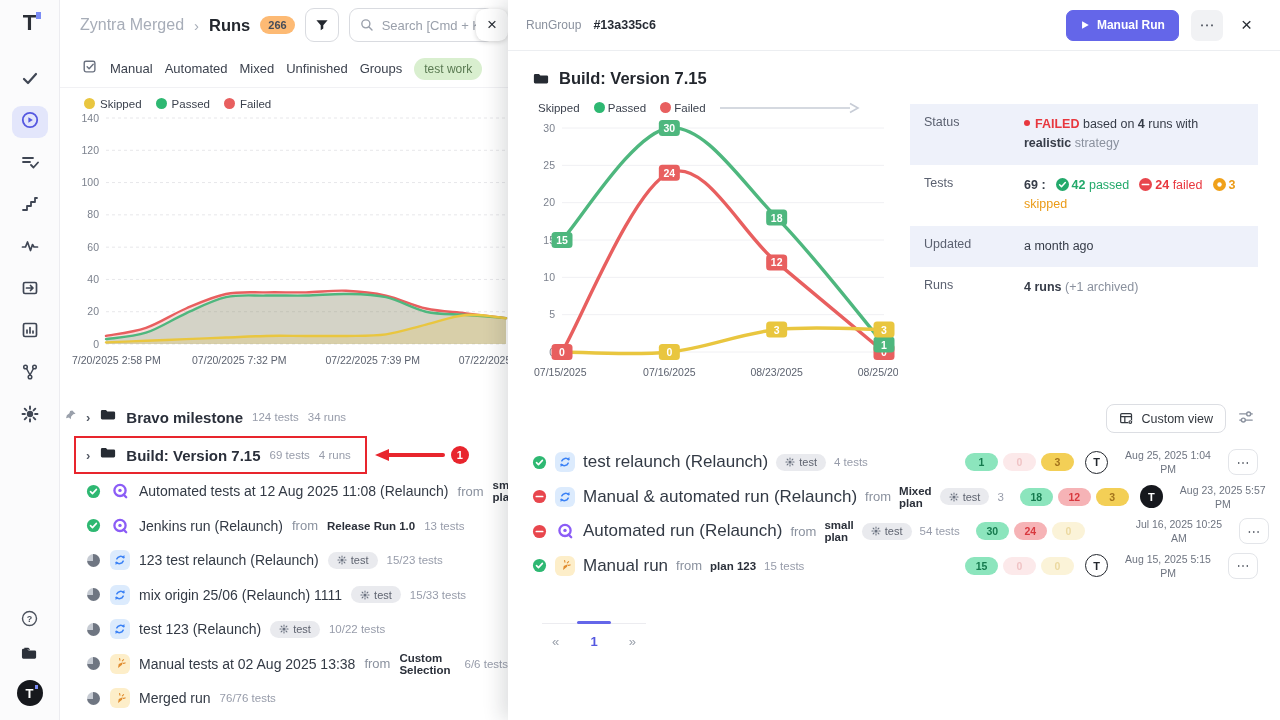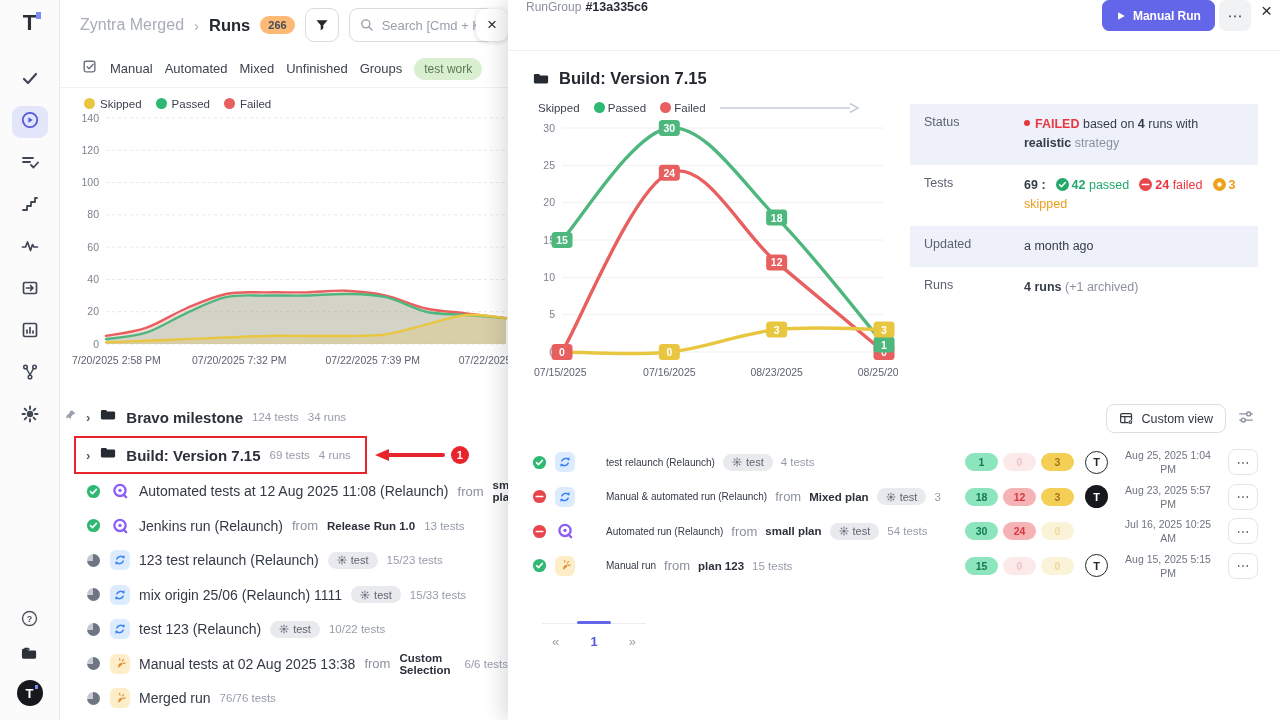--- a/index.html
+++ b/index.html
@@ -59,21 +59,21 @@
   .ticon-relaunch { background:#dcebfd; }
   .ticon-manual { background:#fdeec9; }
   .ticon-auto { background:transparent; }
 
   .anno-arrow { position:absolute; left:calc(100% + 10px); top:50%; transform:translateY(-50%); }
   .anno-badge { width:18px; height:18px; border-radius:50%; background:#e8252d; color:#fff; font-size:11px; font-weight:bold; display:flex; align-items:center; justify-content:center; }
   .badge-1 { position:absolute; left:calc(100% + 86px); top:50%; transform:translateY(-50%); }
 
   
   .drawer { position:absolute; left:508px; top:0; width:772px; height:720px; background:#fff; box-shadow:-7px 0 18px rgba(30,34,46,.14); z-index:10; display:flex; flex-direction:column; }
-  .dheader { height:51px; flex:0 0 auto; display:flex; padding:0 8px 0 18px; border-bottom:1px solid #eceef1; gap:4px; }
+  .dheader { height:51px; flex:0 0 auto; display:flex; align-items:center; padding:0 28px 0 18px; border-bottom:1px solid #eceef1; gap:12px; }
   .rg-label { font-size:12px; color:#8a919e; }
   .rg-id { font-size:12.5px; font-weight:bold; color:#272c35; }
   .dheader .spacer { flex:1; }
   .btn { height:31px; border-radius:7px; font-size:12px; font-weight:bold; display:inline-flex; align-items:center; gap:7px; padding:0 13px; cursor:pointer; white-space:nowrap; font-family:inherit; }
   .btn-outline { background:#fff; border:1px solid #b9bbf2; color:#5457e0; }
   .btn-solid { background:#6466e9; border:1px solid #6466e9; color:#fff; }
   .btn-more { width:32px; height:31px; background:#f1f2f4; border:none; border-radius:7px; font-size:15px; color:#3c424e; display:flex; align-items:center; justify-content:center; cursor:pointer; }
   .dclose { font-size:19px; color:#2a2f36; margin-left:6px; cursor:pointer; }
   .anno-wrap { position:relative; border:2px solid #e8252d; border-radius:10px; padding:2px; }
   .badge-2 { position:absolute; right:-6px; bottom:-10px; box-shadow:0 0 0 2px #fff; }
@@ -91,21 +91,21 @@
   .red { color:#e8373e; } .green-t { color:#23a96b; } .orange-t { color:#eb9b17; } .gray-t { color:#8a919e; }
   .mini-ic { display:inline-block; width:13px; height:13px; border-radius:50%; vertical-align:-2px; margin:0 3px 0 10px; position:relative; }
   .mini-check { background:#23a96b; } .mini-minus { background:#e8464d; } .mini-skip { background:#f0a11a; }
   .mini-ic svg { position:absolute; inset:0; }
   .status-dot { display:inline-block; width:6px; height:6px; border-radius:50%; background:#e8373e; vertical-align:2px; margin-right:5px; }
 
   .list-tools { display:flex; justify-content:flex-end; align-items:center; gap:12px; margin-top:16px; padding-right:4px; }
   .custom-view { height:29px; border:1px solid #dcdee3; background:#fff; border-radius:8px; display:inline-flex; align-items:center; gap:7px; padding:0 12px; font-size:12.5px; color:#33383f; cursor:pointer; }
 
   .drun { display:flex; align-items:center; gap:8px; height:34.5px; margin-top:0; }
-  .drun .title { font-size:10px; color:#333a45; white-space:nowrap;margin-left:23px; }
+  .drun .title { font-size:17px; color:#333a45; white-space:nowrap; }
   .drun .grow { flex:1; }
   .pills { display:flex; gap:5px; width:112px; flex:0 0 auto; }
   .pill { width:33px; height:18px; border-radius:9px; font-size:10.5px; font-weight:bold; display:flex; align-items:center; justify-content:center; }
   .pill-g { background:#8ce5bd; color:#157a4e; }
   .pill-r { background:#f6b3b6; color:#d8383f; }
   .pill-y { background:#f3cf56; color:#a3731c; }
   .pill-r.faded { background:#fce9ea; color:#f0c3c5; }
   .pill-y.faded { background:#fbf3d8; color:#ecd9a0; }
   .ravatar { width:23px; height:23px; flex:0 0 auto; border-radius:50%; display:flex; align-items:center; justify-content:center; font-size:11px; font-weight:bold; }
   .ravatar.outline { border:1.8px solid #23272e; color:#23272e; }

